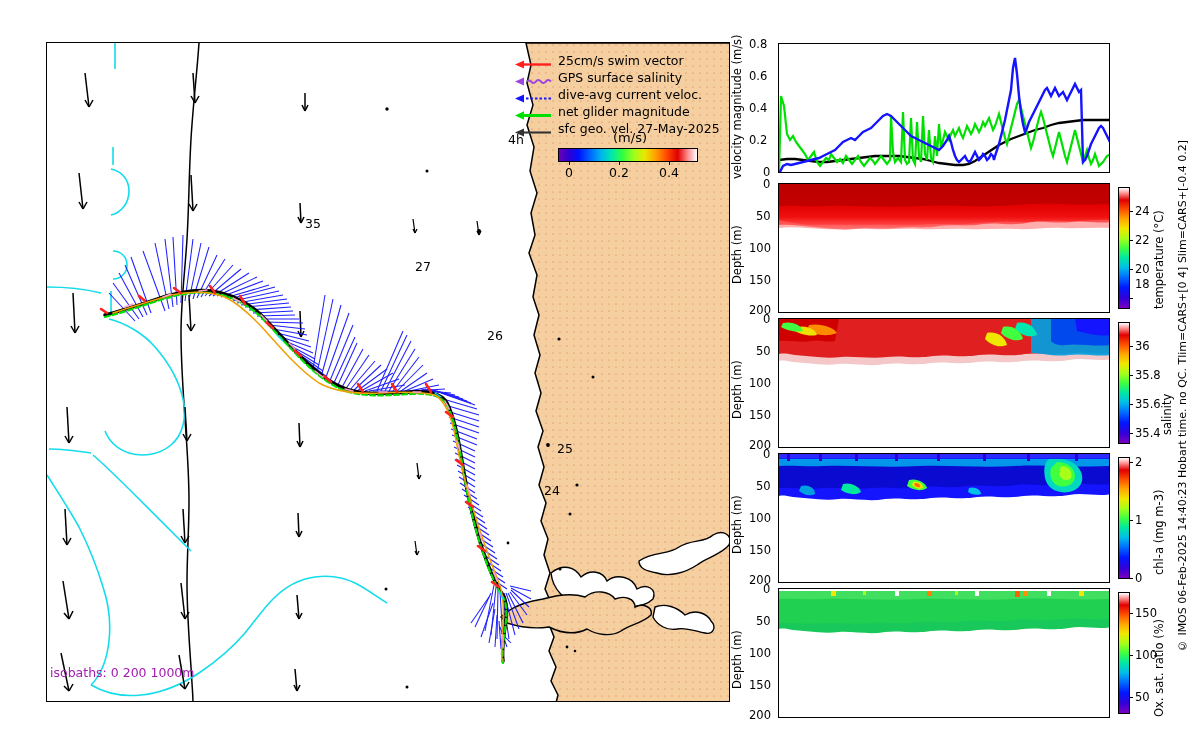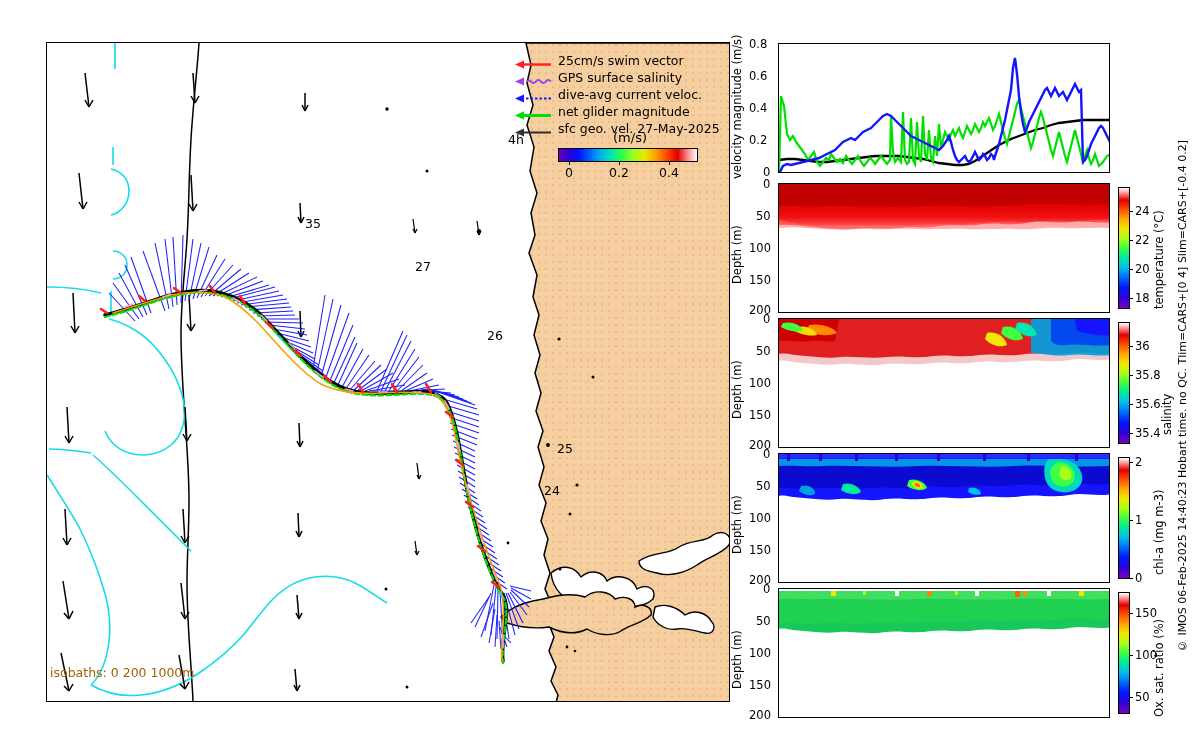--- a/index.html
+++ b/index.html
@@ -31,21 +31,21 @@
   #land-svg, #map-svg { position:absolute; left:0; top:0; }
 
   
   .ytick { position:absolute; left:-7px; width:7px; height:0;
            border-top:1.4px solid #000; }
   .xtick { position:absolute; top:100%; height:7px; width:0;
            border-left:1.4px solid #000; }
 
   
   #isobath-note {
-    left:50px; top:665px; font-size:12.5px; color:#a16207;
+    left:50px; top:665px; font-size:12.5px; color:#a21caf;
   }
 
   
   #legend {
     left:515px; top:52px; width:200px;
   }
   .leg-row { display:flex; align-items:center; height:17px; }
   .leg-arrow { width:38px; height:11px; margin-right:5px;
                position:relative; flex:0 0 38px; }
   .leg-text { font-size:12.5px; color:#000; white-space:nowrap; }
@@ -716,21 +716,21 @@
 
 <div class="sec-cbar" style="left:1118px; top:187px; height:122px;">
   <div style="position:absolute; inset:0; background:linear-gradient(to top,
      #7a00c0 0%, #3400d8 8%, #0018ff 17%, #0070ff 26%, #00c0e8 34%,
      #00e8a0 42%, #40ff40 50%, #a8ff18 58%, #f0e800 66%, #ffa800 74%,
      #ff5000 82%, #e00000 90%, #ff9a9a 96%, #ffffff 100%);"></div>
   <div class="ctk" style="top:110px;"></div>
   <div class="ctk" style="top:81px;"></div>
   <div class="ctk" style="top:52px;"></div>
   <div class="ctk" style="top:23px;"></div>
-  <div class="clab" style="top:110px;">18</div>
+  <div class="clab" style="top:96px;">18</div>
   <div class="clab" style="top:81px;">20</div>
   <div class="clab" style="top:52px;">22</div>
   <div class="clab" style="top:23px;">24</div>
 </div>
 <div class="cbar-title abs" style="left:1152px; top:185px; height:124px;">temperature (°C)</div>
 
 <div class="rpanel" style="left:778px; top:318px; width:332px; height:130px;">
   <svg width="332" height="130" viewBox="0 0 332 130">
     <path d="M 0,0 L 332,0 L 332,40 C 318,43 304,38 290,41 C 274,44 258,40 244,42
              C 228,45 212,41 198,43 C 182,46 166,42 152,44 C 136,47 120,43 106,45

